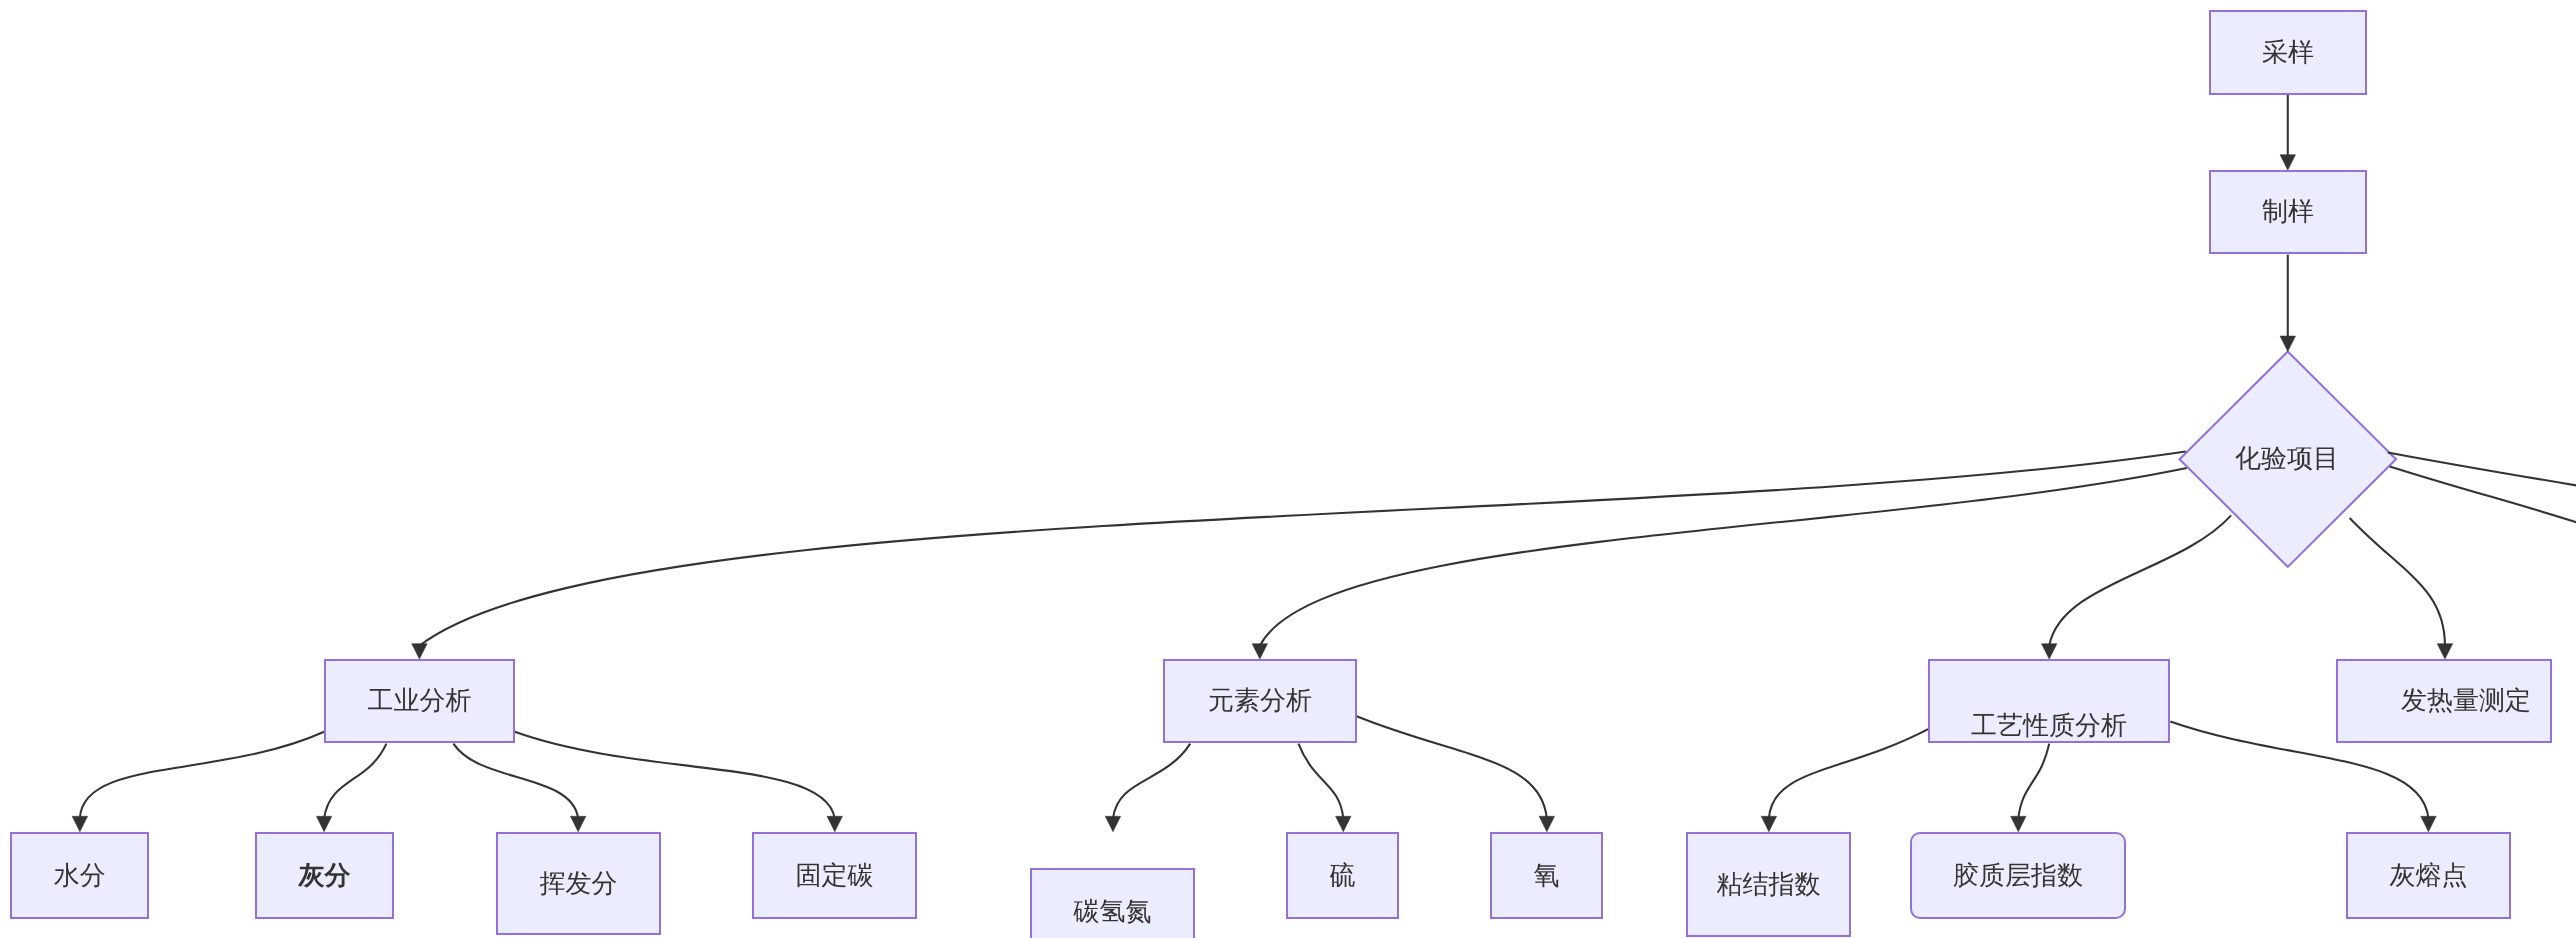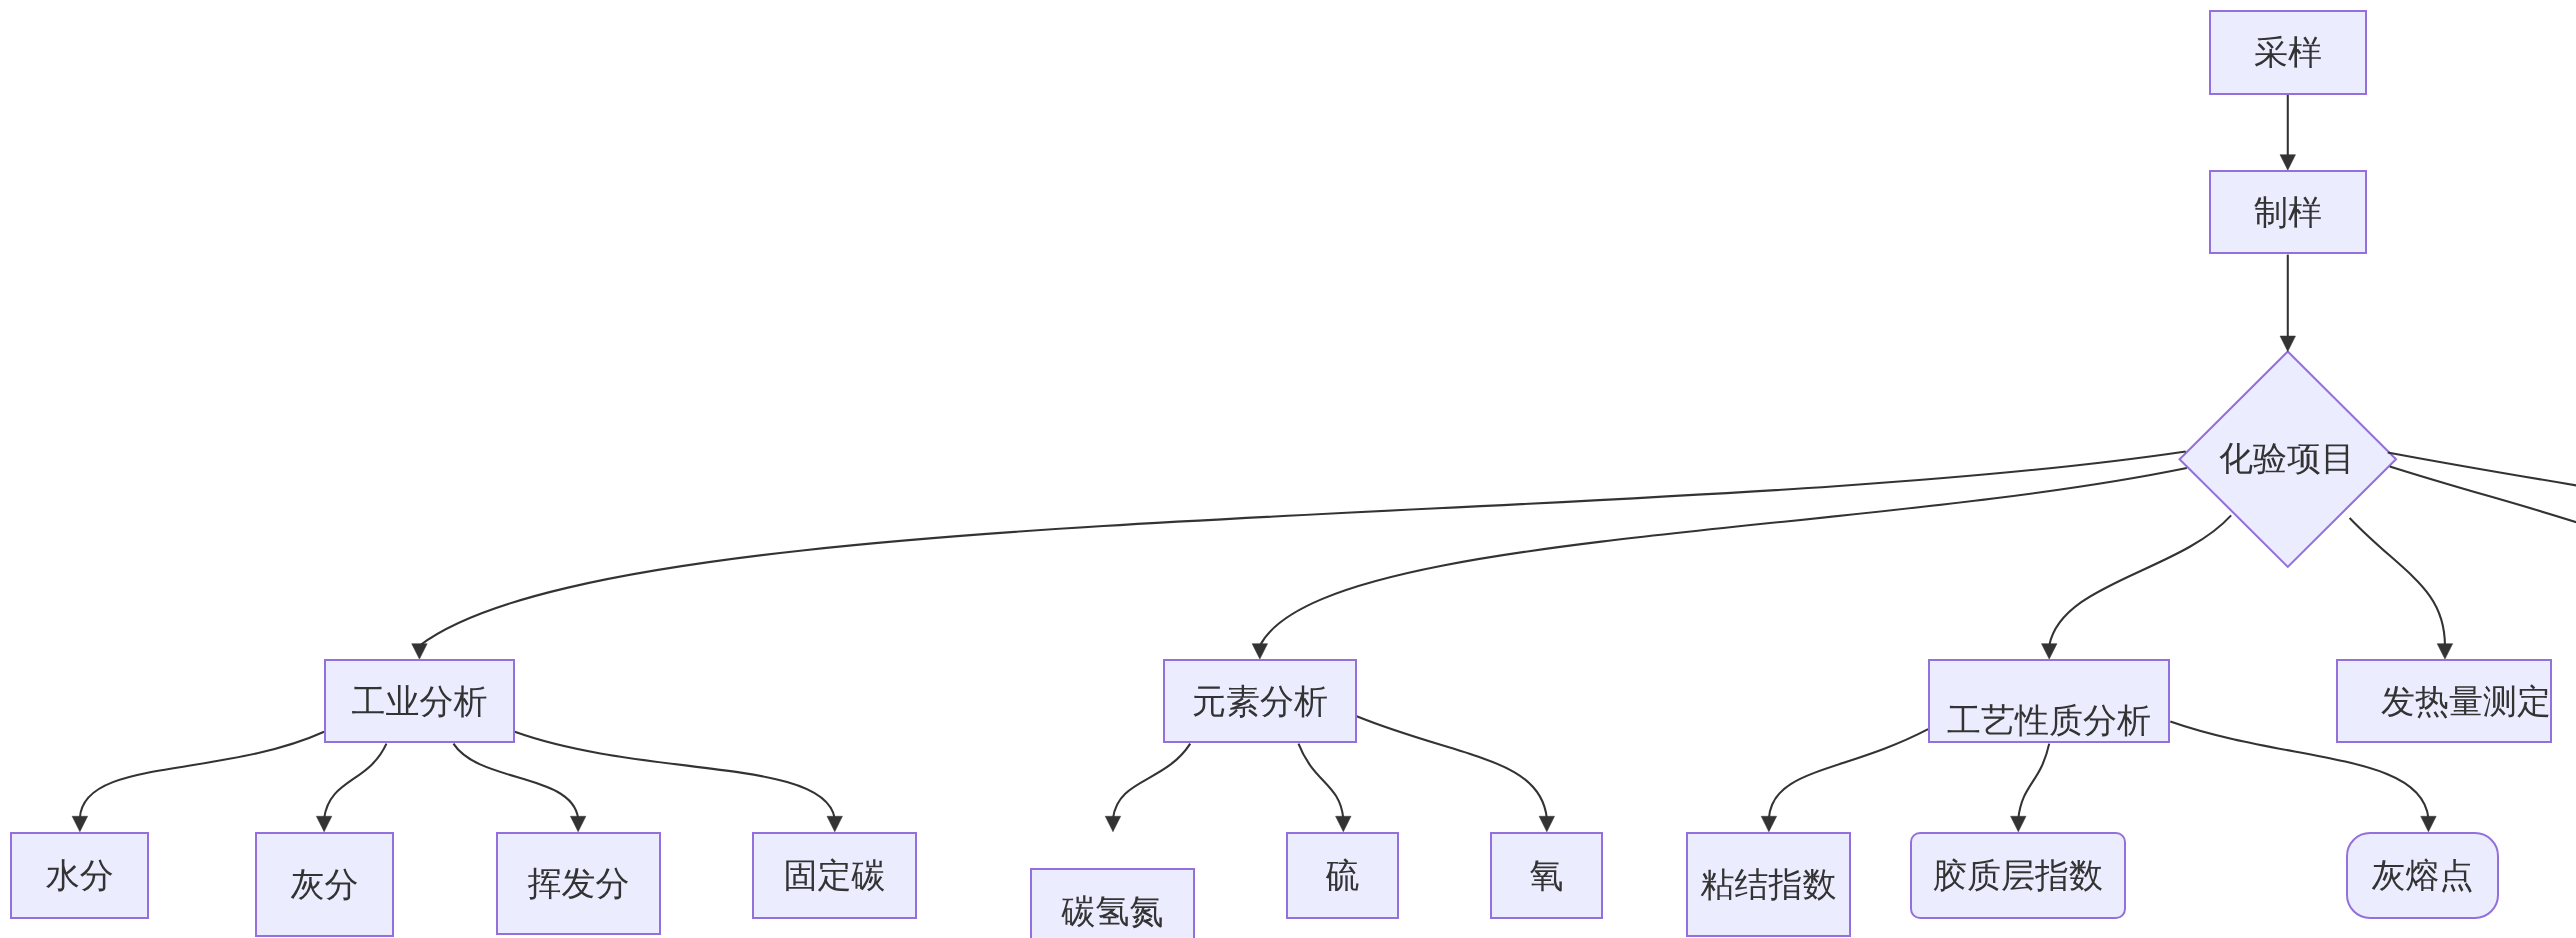--- a/index.html
+++ b/index.html
@@ -33,21 +33,21 @@
   }
   .node {
     position: absolute;
     box-sizing: border-box;
     background: #ECECFF;
     border: 2.1px solid #9370DB;
     display: flex;
     align-items: center;
     justify-content: center;
     color: #333333;
-    font-size: 34px;
+    font-size: 26px;
     line-height: 1.2;
     white-space: nowrap;
   }
   .node.diamond {
     background: transparent;
     border: none;
   }
 </style>
 </head>
 <body>
@@ -140,21 +140,21 @@
   <div class="node" style="left:1928px; top:659px; width:242px; height:84px;align-items:flex-end;">
     <span>工艺性质分析</span>
   </div>
   <div class="node" style="left:2336px; top:659px; width:216px; height:84px;padding-left:44px;">
     <span>发热量测定</span>
   </div>
 
   <div class="node" style="left:10.3px; top:832px; width:139px; height:87px;">
     <span>水分</span>
   </div>
-  <div class="node" style="left:255px; top:832px; width:139px; height:105px;">
+  <div class="node" style="left:255px; top:832px; width:139px; height:87px;font-weight:bold;">
     <span>灰分</span>
   </div>
   <div class="node" style="left:496px; top:832px; width:165px; height:103px;">
     <span>挥发分</span>
   </div>
   <div class="node" style="left:752px; top:832px; width:165px; height:87px;">
     <span>固定碳</span>
   </div>
   <div class="node" style="left:1030px; top:832px; width:165px; height:87px;margin-top:36px;">
     <span>碳氢氮</span>
@@ -164,18 +164,18 @@
   </div>
   <div class="node" style="left:1490px; top:832px; width:113px; height:87px;">
     <span>氧</span>
   </div>
   <div class="node" style="left:1686px; top:832px; width:165px; height:105px;">
     <span>粘结指数</span>
   </div>
   <div class="node" style="left:1910px; top:832px; width:216px; height:87px;border-radius:10px;">
     <span>胶质层指数</span>
   </div>
-  <div class="node" style="left:2346px; top:832px; width:153px; height:87px;border-radius:24px;">
+  <div class="node" style="left:2346px; top:832px; width:165px; height:87px;">
     <span>灰熔点</span>
   </div>
 
 </div>
 
 
 </body></html>

